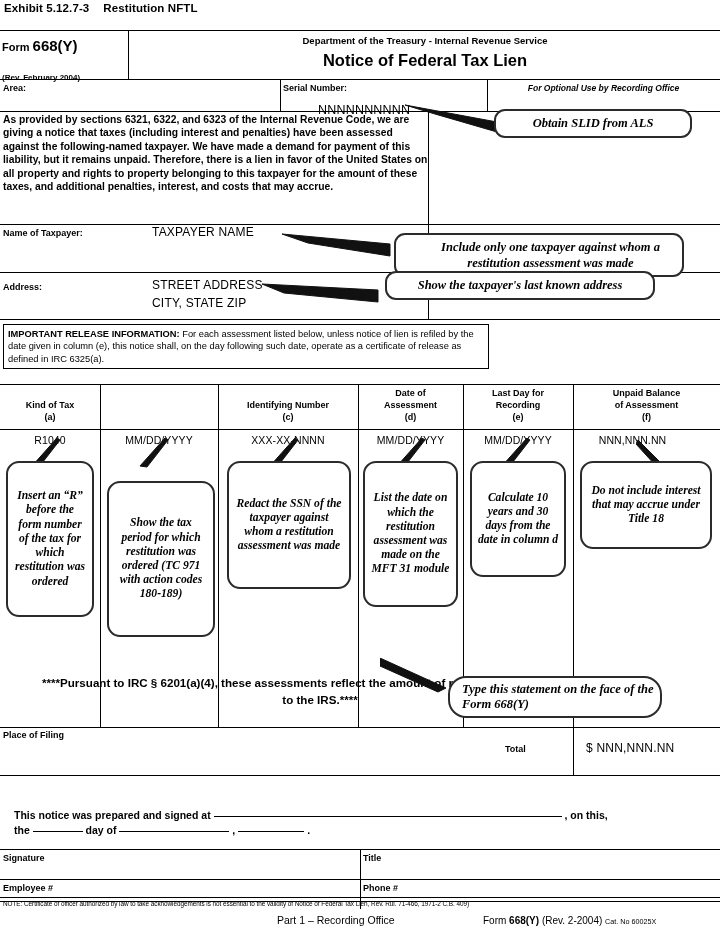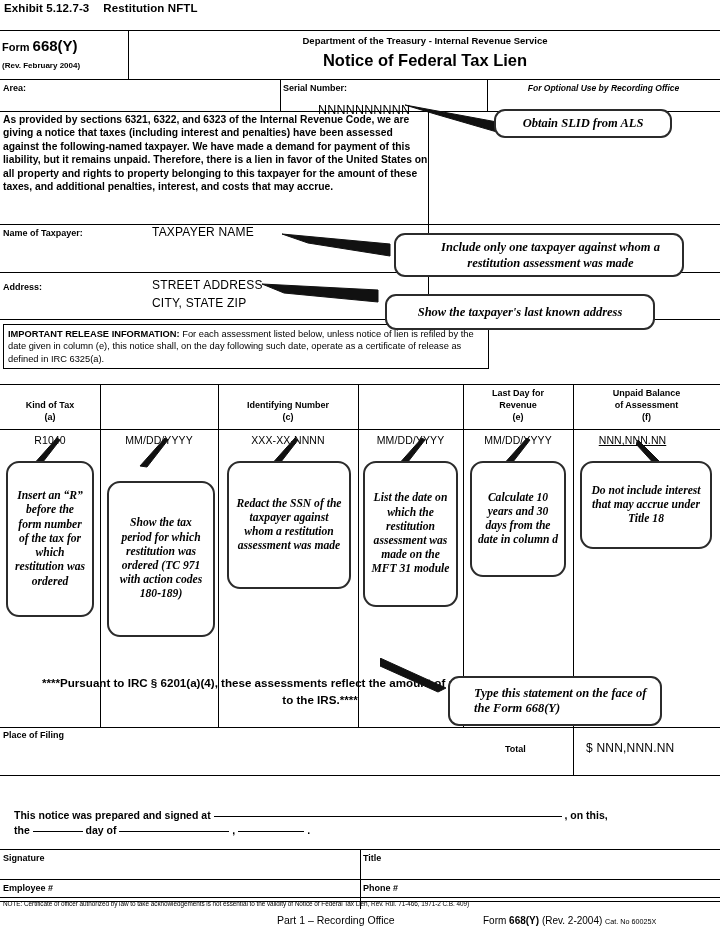--- a/index.html
+++ b/index.html
@@ -25,21 +25,21 @@
   .vline { position:absolute; width:0; border-left:1.2px solid #000; }
   .hline { position:absolute; left:0; width:720px; border-top:1.2px solid #000; }
   .hline-thick { border-top:1.6px solid #000; }
 
   
   .formno {
     position:absolute; left:2px; top:6px; width:130px;
     font-size:11px; font-weight:bold; line-height:1.15;
   }
   .formno .big { font-size:15px; }
-  .formno .rev { font-size:8px; font-weight:bold; margin-top:7px; }
+  .formno .rev { font-size:8px; font-weight:bold; margin-top:19px; }
 
   .dept {
     position:absolute; left:130px; top:4px; width:590px;
     text-align:center; font-size:9.5px; font-weight:bold;
   }
   .ntitle {
     position:absolute; left:130px; top:20px; width:590px;
     text-align:center; font-size:16.5px; font-weight:bold;
   }
 
@@ -167,38 +167,43 @@
   <div class="hline" style="top:353px;"></div>
 
   <div class="colhead" style="left:0px;   top:368px; width:100px;">
     <div>Kind of Tax</div>
     <div>(a)</div>
   </div>
   <div class="colhead" style="left:218px; top:368px; width:140px;">
     <div>Identifying Number</div>
     <div>(c)</div>
   </div>
+  <div class="colhead" style="left:358px; top:356px; width:105px;">
+    <div>Date of</div>
+    <div>Assessment</div>
+    <div>(d)</div>
+  </div>
   <div class="colhead" style="left:463px; top:356px; width:110px;">
     <div>Last Day for</div>
-    <div>Revenue</div>
+    <div>Recording</div>
     <div>(e)</div>
   </div>
   <div class="colhead" style="left:573px; top:356px; width:147px;">
     <div>Unpaid Balance</div>
     <div>of Assessment</div>
     <div>(f)</div>
   </div>
   <div class="hline" style="top:398px;"></div>
 
   <div class="cellval" style="left:0px;   top:403px; width:100px;">R1040</div>
   <div class="cellval" style="left:100px; top:403px; width:118px;">MM/DD/YYYY</div>
   <div class="cellval" style="left:218px; top:403px; width:140px;">XXX-XX-NNNN</div>
   <div class="cellval" style="left:358px; top:403px; width:105px;">MM/DD/YYYY</div>
   <div class="cellval" style="left:463px; top:403px; width:110px;">MM/DD/YYYY</div>
-  <div class="cellval" style="left:573px; top:403px; width:119px;text-decoration:underline;">NNN,NNN.NN</div>
+  <div class="cellval" style="left:573px; top:403px; width:119px;">NNN,NNN.NN</div>
 
   <div class="vline" style="left:100px; top:353px; height:343px;"></div>
   <div class="vline" style="left:218px; top:353px; height:343px;"></div>
   <div class="vline" style="left:358px; top:353px; height:343px;"></div>
   <div class="vline" style="left:463px; top:353px; height:343px;"></div>
   <div class="vline" style="left:573px; top:353px; height:343px;"></div>
 
   <div class="pursuant">****Pursuant to IRC § 6201(a)(4), these assessments reflect the amount of restitution ordered payable to the IRS.****</div>
 
   <div class="hline" style="top:696px;"></div>
@@ -237,31 +242,31 @@
 </div>
 
 <div class="footpart" style="left:277px; top:914px;text-align:center;">Part 1 – Recording Office</div>
 <div class="footform" style="left:483px; top:915px;">
   <span>Form </span><b>668(Y)</b><span> (Rev. 2-2004) </span><span class="cat">Cat. No  60025X</span>
 </div>
 
 <svg class="tail" style="left:405px; top:100px;" width="110" height="35">
   <polygon points="0,5 92,22 92,32 30,14" fill="#111" stroke="#111" stroke-width="1"></polygon>
 </svg>
-<div class="callout" style="left:494px; top:109px; width:178px; height:29px;">Obtain SLID from ALS</div>
+<div class="callout" style="left:494px; top:109px; width:198px; height:29px;">Obtain SLID from ALS</div>
 
 <svg class="tail" style="left:282px; top:228px;" width="125" height="32">
   <polygon points="0,6 108,16 108,28 26,15" fill="#111" stroke="#111" stroke-width="1"></polygon>
 </svg>
 <div class="callout wide" style="left:394px; top:233px; width:290px; height:44px;padding-left:28px;">Include only one taxpayer against whom a restitution assessment was made</div>
 
 <svg class="tail" style="left:262px; top:280px;" width="130" height="26">
   <polygon points="0,4 116,10 116,22 22,13" fill="#111" stroke="#111" stroke-width="1"></polygon>
 </svg>
-<div class="callout" style="left:385px; top:294px; width:270px; height:36px;text-align:right;">Show the taxpayer's last known address</div>
+<div class="callout" style="left:385px; top:271px; width:270px; height:29px;text-align:right;">Show the taxpayer's last known address</div>
 
 <svg class="tail" style="left:27px; top:438px;" width="36" height="30">
   <polygon points="5,28 30,0 33,2 12,29" fill="#111" stroke="#111" stroke-width="1"></polygon>
 </svg>
 <div class="callout callout-col" style="left:6px; top:461px; width:88px; height:156px;">Insert an “R” before the form number of the tax for which restitution was ordered</div>
 
 <svg class="tail" style="left:135px; top:438px;" width="36" height="30">
   <polygon points="5,28 30,0 33,2 12,29" fill="#111" stroke="#111" stroke-width="1"></polygon>
 </svg>
 <div class="callout callout-col" style="left:107px; top:461px; width:108px; height:156px;margin-top:20px;">Show the tax period for which restitution was ordered (TC 971 with action codes 180-189)</div>
@@ -282,13 +287,13 @@
 <div class="callout callout-col" style="left:470px; top:461px; width:96px; height:116px;">Calculate 10 years and 30 days from the date in column d</div>
 
 <svg class="tail" style="left:636px; top:438px;" width="38" height="30">
   <polygon points="2,2 28,28 21,29 0,6" fill="#111" stroke="#111" stroke-width="1"></polygon>
 </svg>
 <div class="callout callout-col" style="left:580px; top:461px; width:132px; height:88px;">Do not include interest that may accrue under Title 18</div>
 
 <svg class="tail" style="left:380px; top:658px;" width="78" height="36">
   <polygon points="0,0 66,30 58,34 0,8" fill="#111" stroke="#111" stroke-width="1"></polygon>
 </svg>
-<div class="callout" style="left:448px; top:676px; width:214px; height:50px; text-align:left; justify-content:flex-start; padding-left:24px;">Type this statement on the face of the Form 668(Y)</div>
+<div class="callout" style="left:448px; top:676px; width:214px; height:42px; text-align:left; justify-content:flex-start; padding-left:12px;border-radius:18px;">Type this statement on the face of the Form 668(Y)</div>
 
 </body></html>

